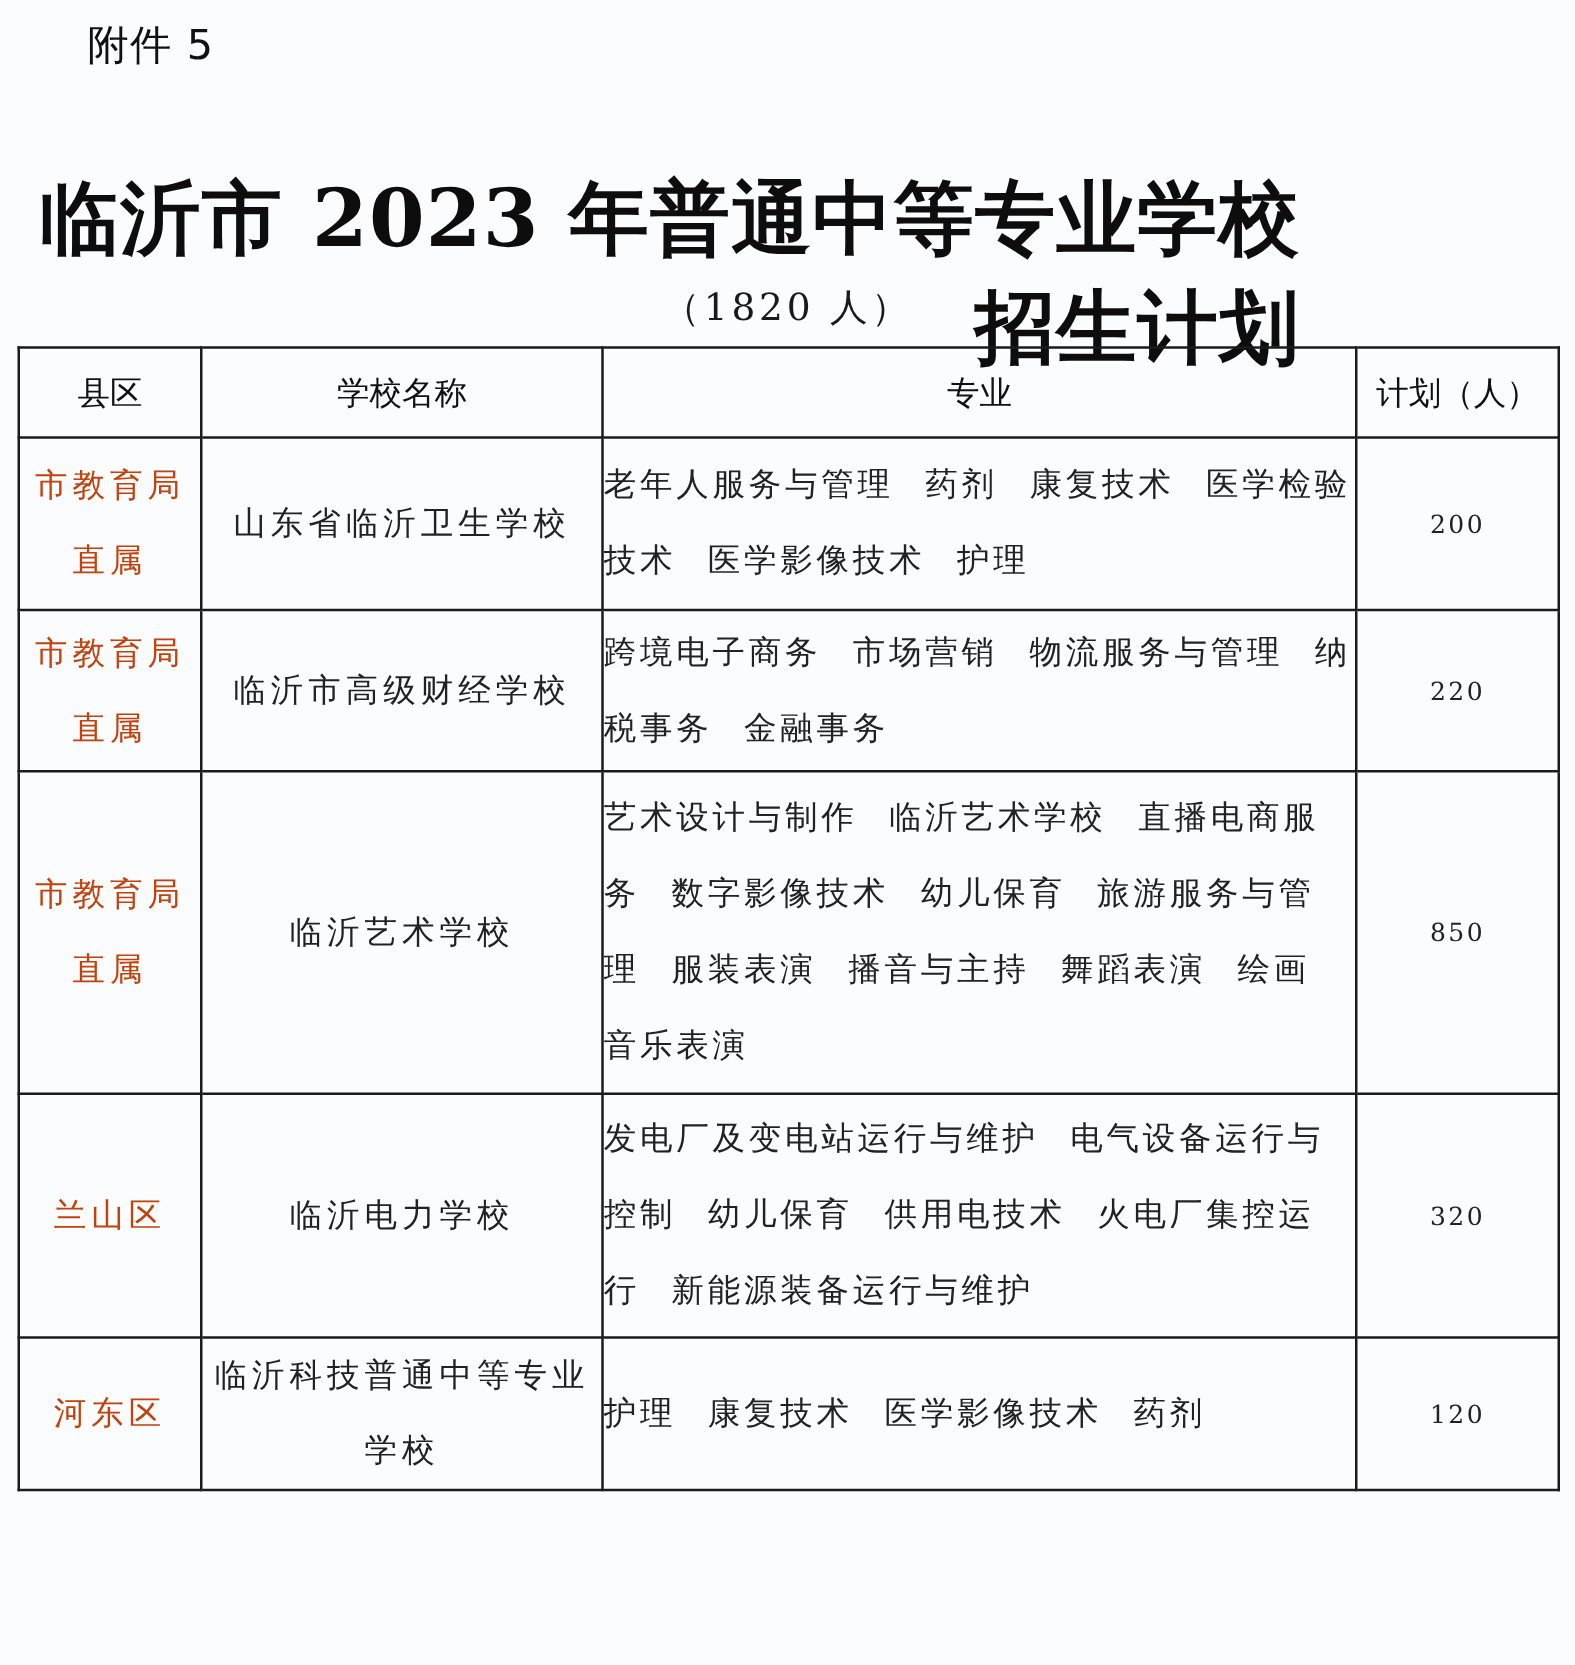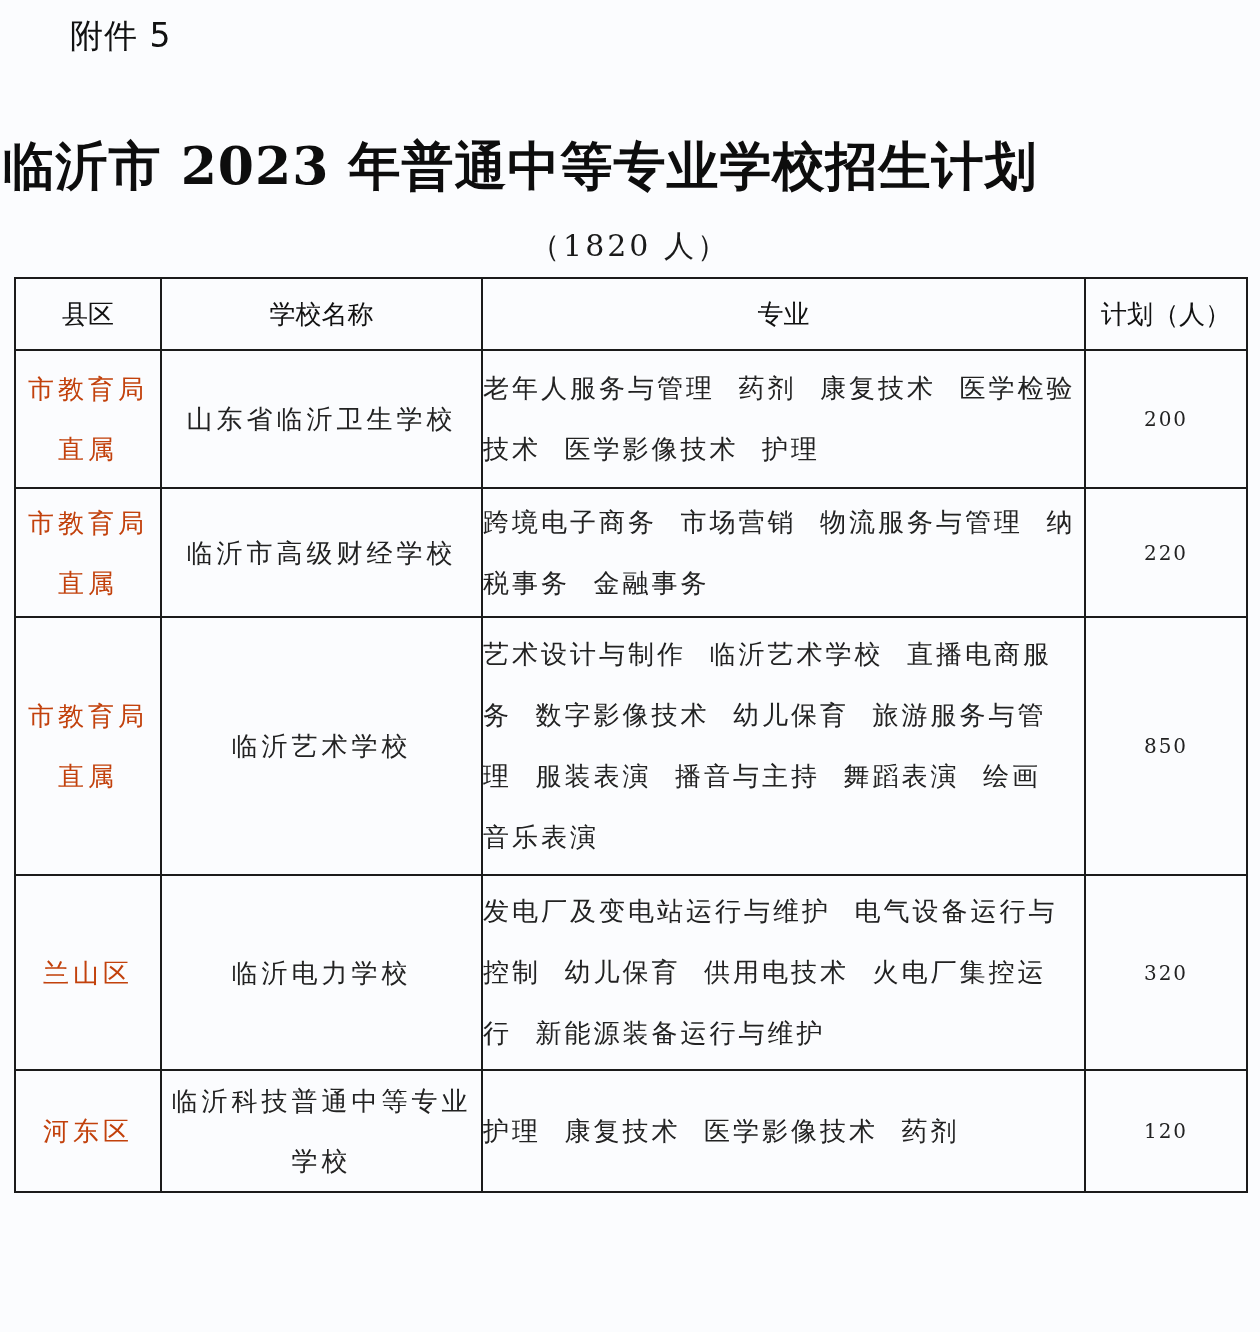--- a/index.html
+++ b/index.html
@@ -11,24 +11,24 @@
     font-family: "DejaVu Sans", "Liberation Sans", sans-serif;
     color: #1a1a1a;
   }
   .attachment {
     position: absolute; left: 70px; top: 14px;
     font-size: 33px; font-weight: 500; color: #111;
     letter-spacing: 1px;
   }
   .title {
     position: absolute; left: 0; top: 132px; width: 1040px;
-    text-align: center;
+    text-align: right;
     font-family: "DejaVu Serif", "Liberation Serif", serif;
     font-weight: bold;
-    font-size: 52px;
+    font-size: 64px;
     color: #0d0d0d;
     letter-spacing: 1px;
   }
   .subtitle {
     position: absolute; left: 0; top: 226px; width: 1260px;
     text-align: center;
     font-family: "DejaVu Serif", "Liberation Serif", serif;
     font-size: 30px;
     color: #1a1a1a;
     letter-spacing: 3px;
@@ -67,21 +67,20 @@
     color: #222;
     padding: 0 14px;
   }
   td.majors {
     text-align: left;
     font-size: 26px;
     line-height: 61px;
     color: #222;
     padding: 0 12px 0 14px;
     letter-spacing: 3px;
-    font-family: Liberation Serif, serif;
   }
   td.majors .m { margin-right: 14px; }
   td.plan-num {
     text-align: center;
     font-family: "DejaVu Serif", "Liberation Serif", serif;
     font-size: 20px;
     color: #222;
     letter-spacing: 2px;
   }
 </style>

